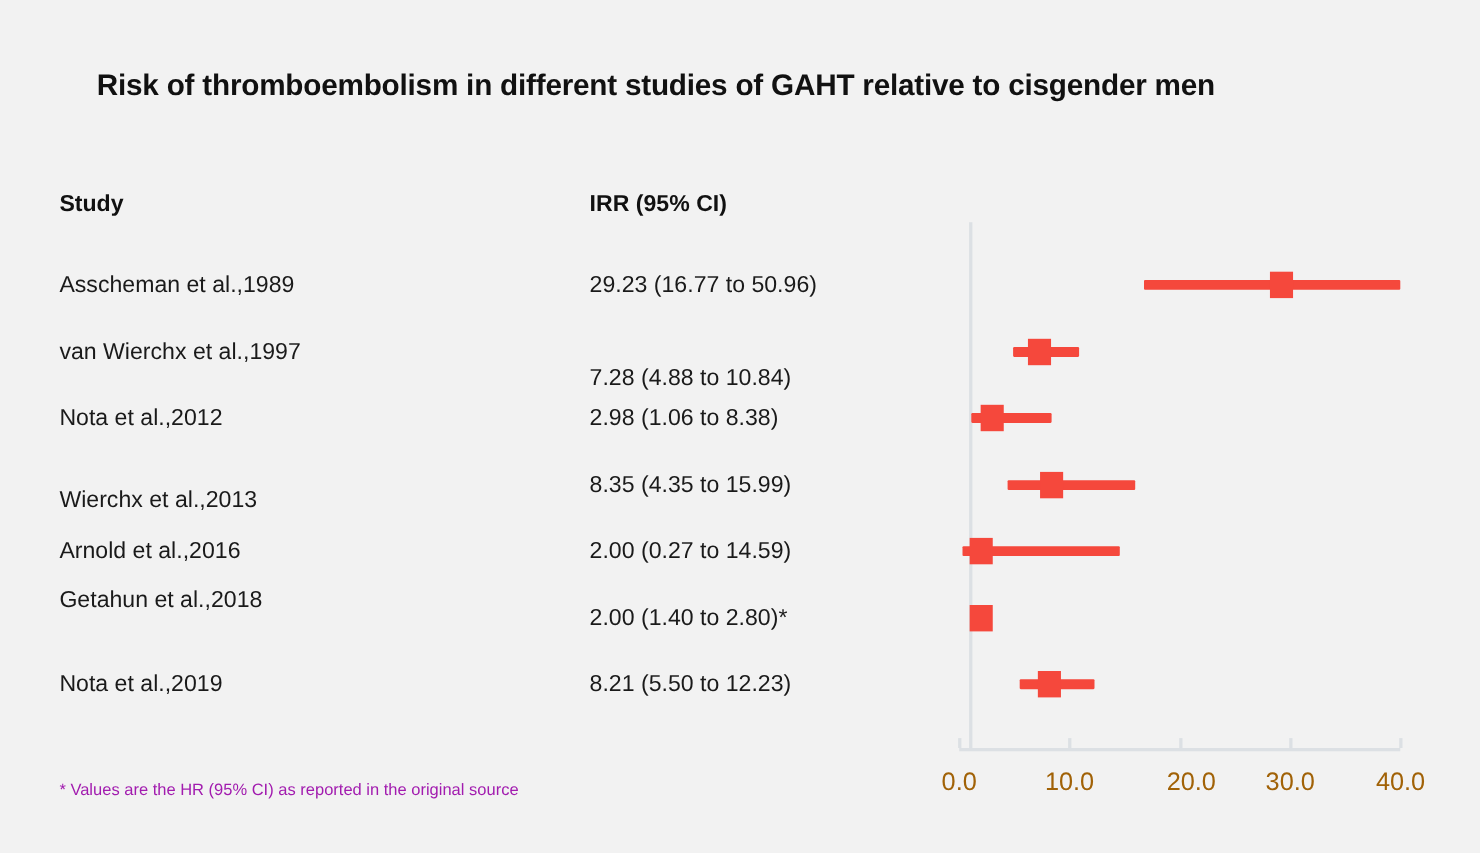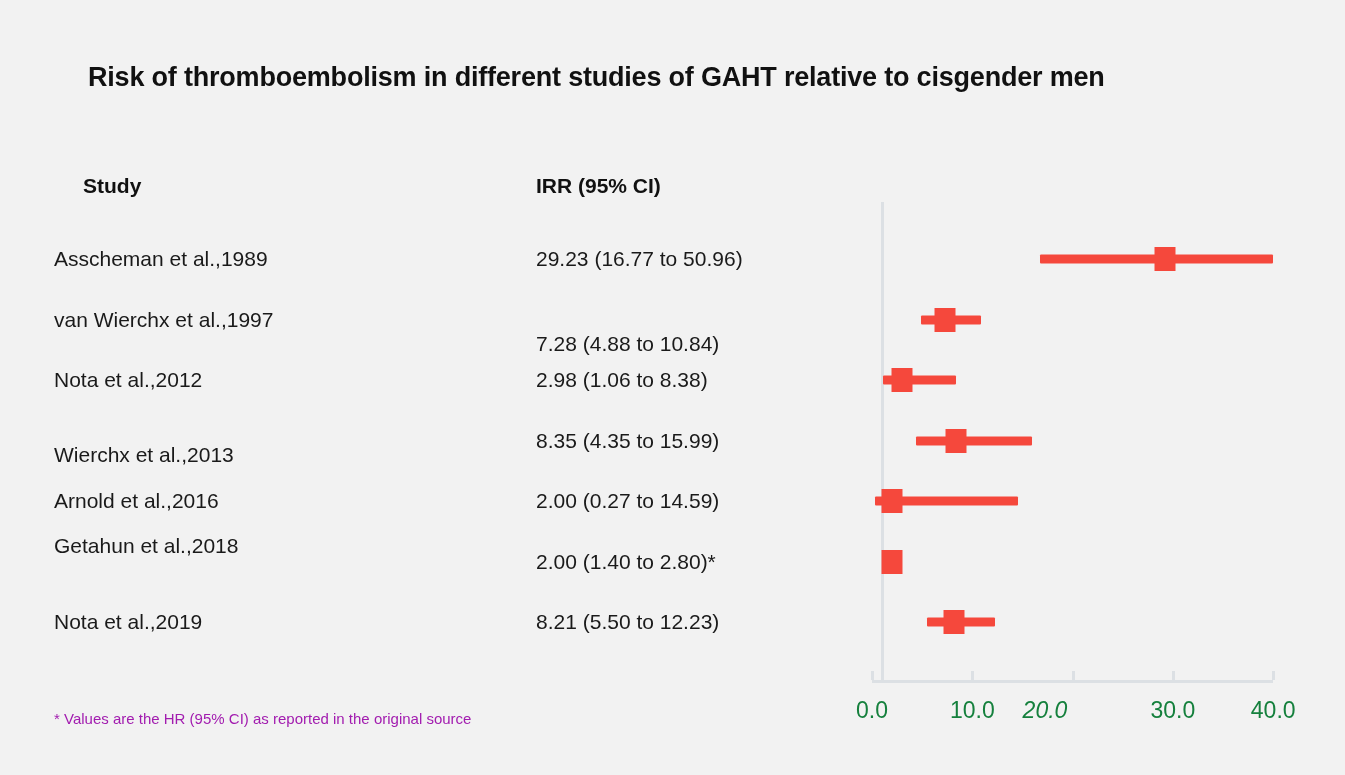--- a/index.html
+++ b/index.html
@@ -34,21 +34,21 @@
   }
 
   
   .col-head {
     position: absolute;
     font-size: 21px;
     font-weight: bold;
     color: #111111;
     white-space: nowrap;
   }
-  .col-head.study  { left: 54px;  top: 174px; margin-left: 29px; }
+  .col-head.study  { left: 54px;  top: 174px; }
   .col-head.effect { left: 536px; top: 174px; }
 
   
   .row-label, .row-effect {
     position: absolute;
     font-size: 21px;
     color: #1a1a1a;
     white-space: nowrap;
     line-height: 1;
   }
@@ -80,21 +80,21 @@
     position: absolute;
     background: #DCE0E4;
   }
   .ref-line  { width: 3px; }
   .axis-line { height: 3px; }
   .tick-mark { width: 3px; height: 9px; }
 
   .tick-label {
     position: absolute;
     font-size: 23px;
-    color: #15803d;
+    color: #a16207;
     transform: translateX(-50%);
     white-space: nowrap;
   }
 
   
   .ci-bar {
     position: absolute;
     height: 9px;
     background: #F5483C;
     border-radius: 1px;
@@ -137,21 +137,21 @@
     </div>
 
   <div id="plot-panel">
       <div class="ref-line" style="left: 881.03px; top: 202px; height: 478px;"></div>
       <div class="axis-line" style="left: 872px; top: 680px; width: 401.2px;"></div>
       <div class="tick-mark" style="left: 871px; top: 671px;"></div>
       <div class="tick-label" style="left: 872px; top: 697px;">0.0</div>
       <div class="tick-mark" style="left: 971.3px; top: 671px;"></div>
       <div class="tick-label" style="left: 972.3px; top: 697px;">10.0</div>
       <div class="tick-mark" style="left: 1071.6px; top: 671px;"></div>
-      <div class="tick-label" style="left: 1045px; top: 697px; font-style: italic;">20.0</div>
+      <div class="tick-label" style="left: 1083px; top: 697px;">20.0</div>
       <div class="tick-mark" style="left: 1171.9px; top: 671px;"></div>
       <div class="tick-label" style="left: 1172.9px; top: 697px;">30.0</div>
       <div class="tick-mark" style="left: 1272.2px; top: 671px;"></div>
       <div class="tick-label" style="left: 1273.2px; top: 697px;">40.0</div>
       <div class="ci-bar" style="left: 1040.2px; width: 232.997px; top: 259px; background: rgb(245, 72, 60);"></div>
       <div class="point-est" style="left: 1165.18px; top: 259px; background: rgb(245, 72, 60);"></div>
       <div class="ci-bar" style="left: 920.946px; width: 59.7788px; top: 320px; background: rgb(245, 72, 60);"></div>
       <div class="point-est" style="left: 945.018px; top: 320px; background: rgb(245, 72, 60);"></div>
       <div class="ci-bar" style="left: 882.632px; width: 73.4196px; top: 380px; background: rgb(245, 72, 60);"></div>
       <div class="point-est" style="left: 901.889px; top: 380px; background: rgb(245, 72, 60);"></div>

